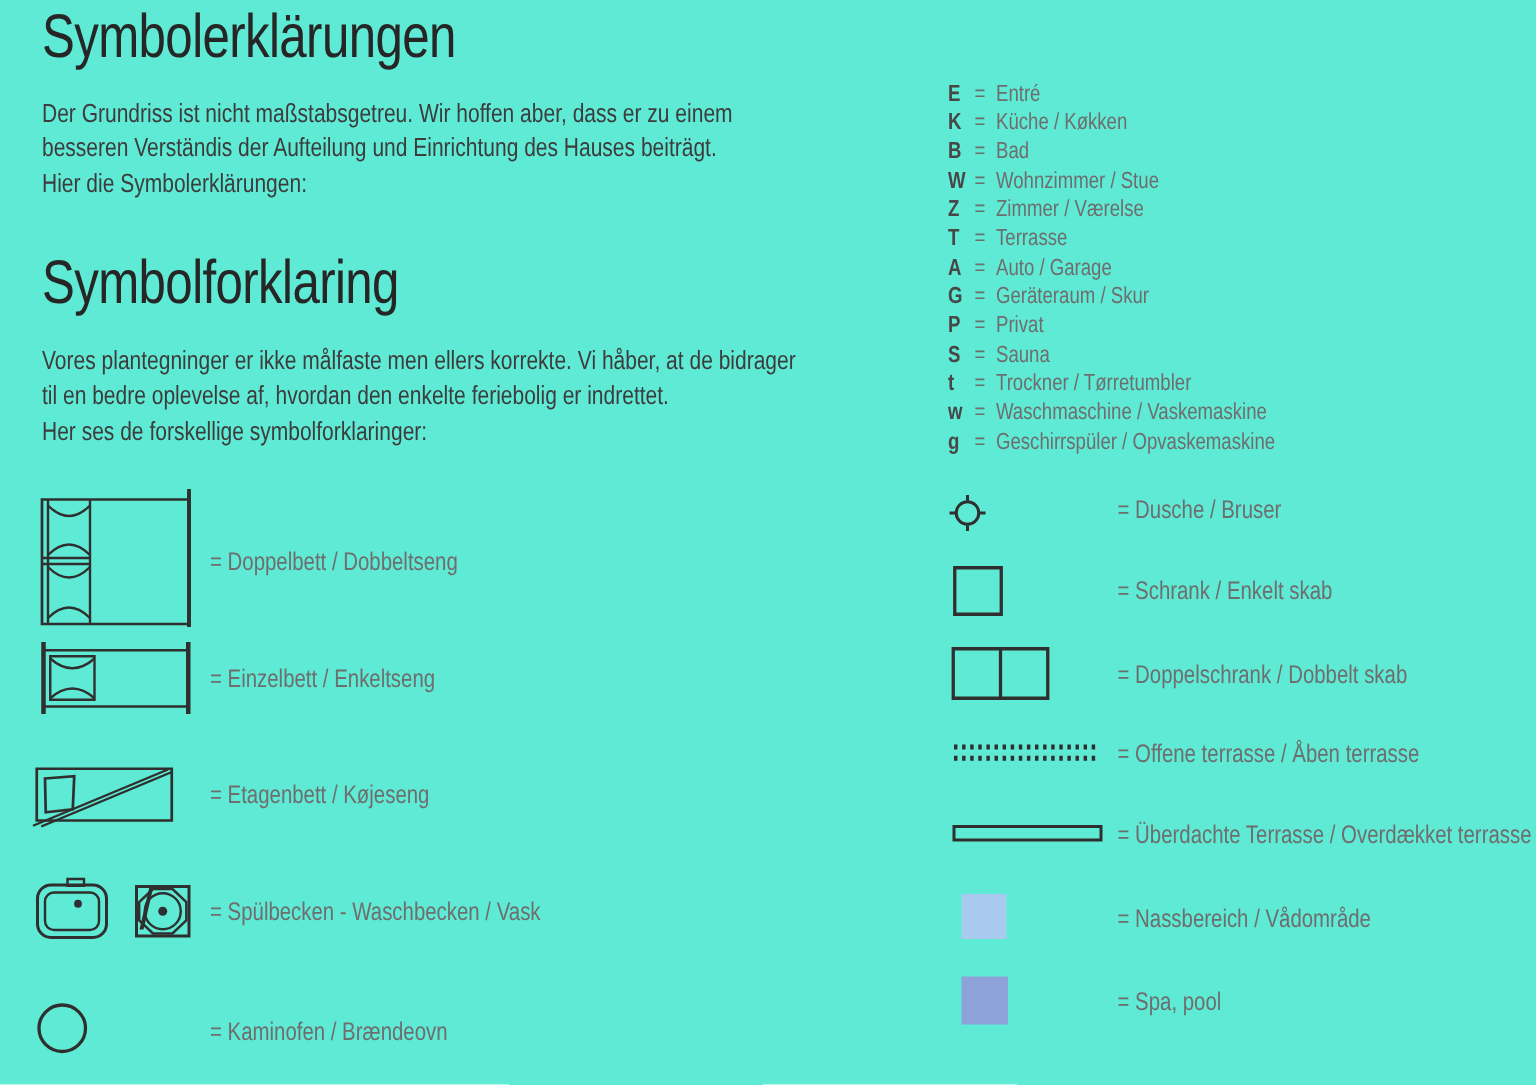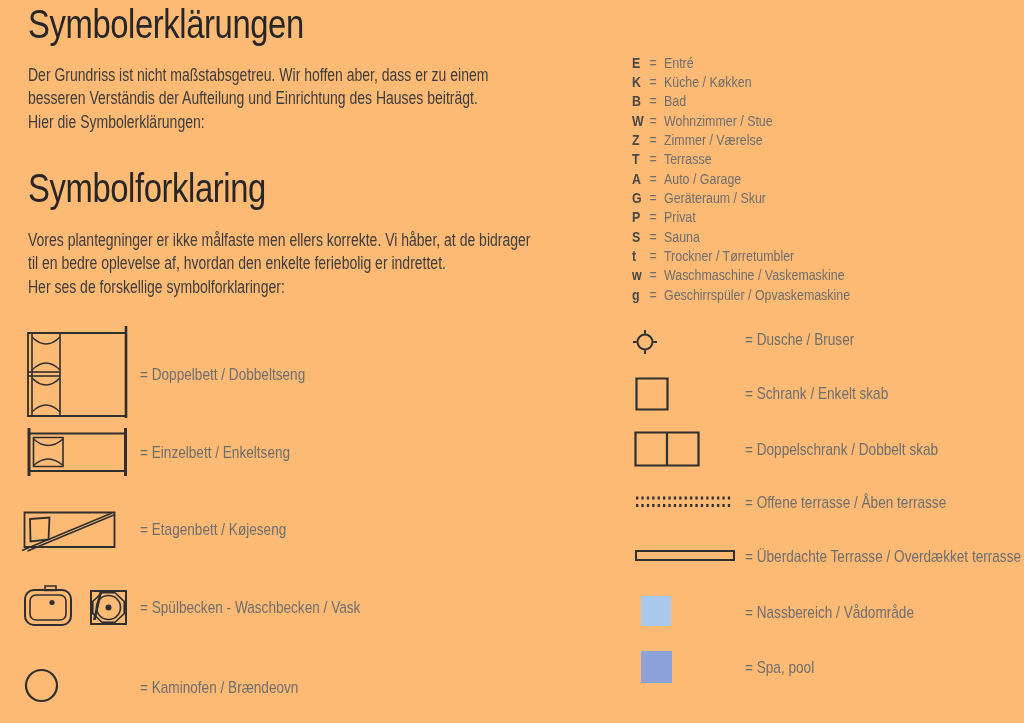--- a/index.html
+++ b/index.html
@@ -1,18 +1,18 @@
 <!DOCTYPE html>
 <html><head>
 <meta charset="utf-8">
 <style>
   * { margin:0; padding:0; box-sizing:border-box; }
   html,body { background:#ffffff; }
   body { width:1024px; height:723px; font-family:"Liberation Sans", sans-serif; overflow:hidden; }
-  .page { position:relative; width:1024px; height:723px; background:#fdba74; }
+  .page { position:relative; width:1024px; height:723px; background:#5eead4; }
 
   .h-title {
     position:absolute; left:28px; white-space:nowrap;
     font-size:41px; font-weight:500; color:#262626; letter-spacing:-0.5px;
     transform:scaleX(0.80); transform-origin:0 0;
   }
   .intro {
     position:absolute; left:28px; white-space:pre-line;
     font-size:17.5px; line-height:23.4px; color:#3c3c3c;
     transform:scaleX(0.80); transform-origin:0 0;

